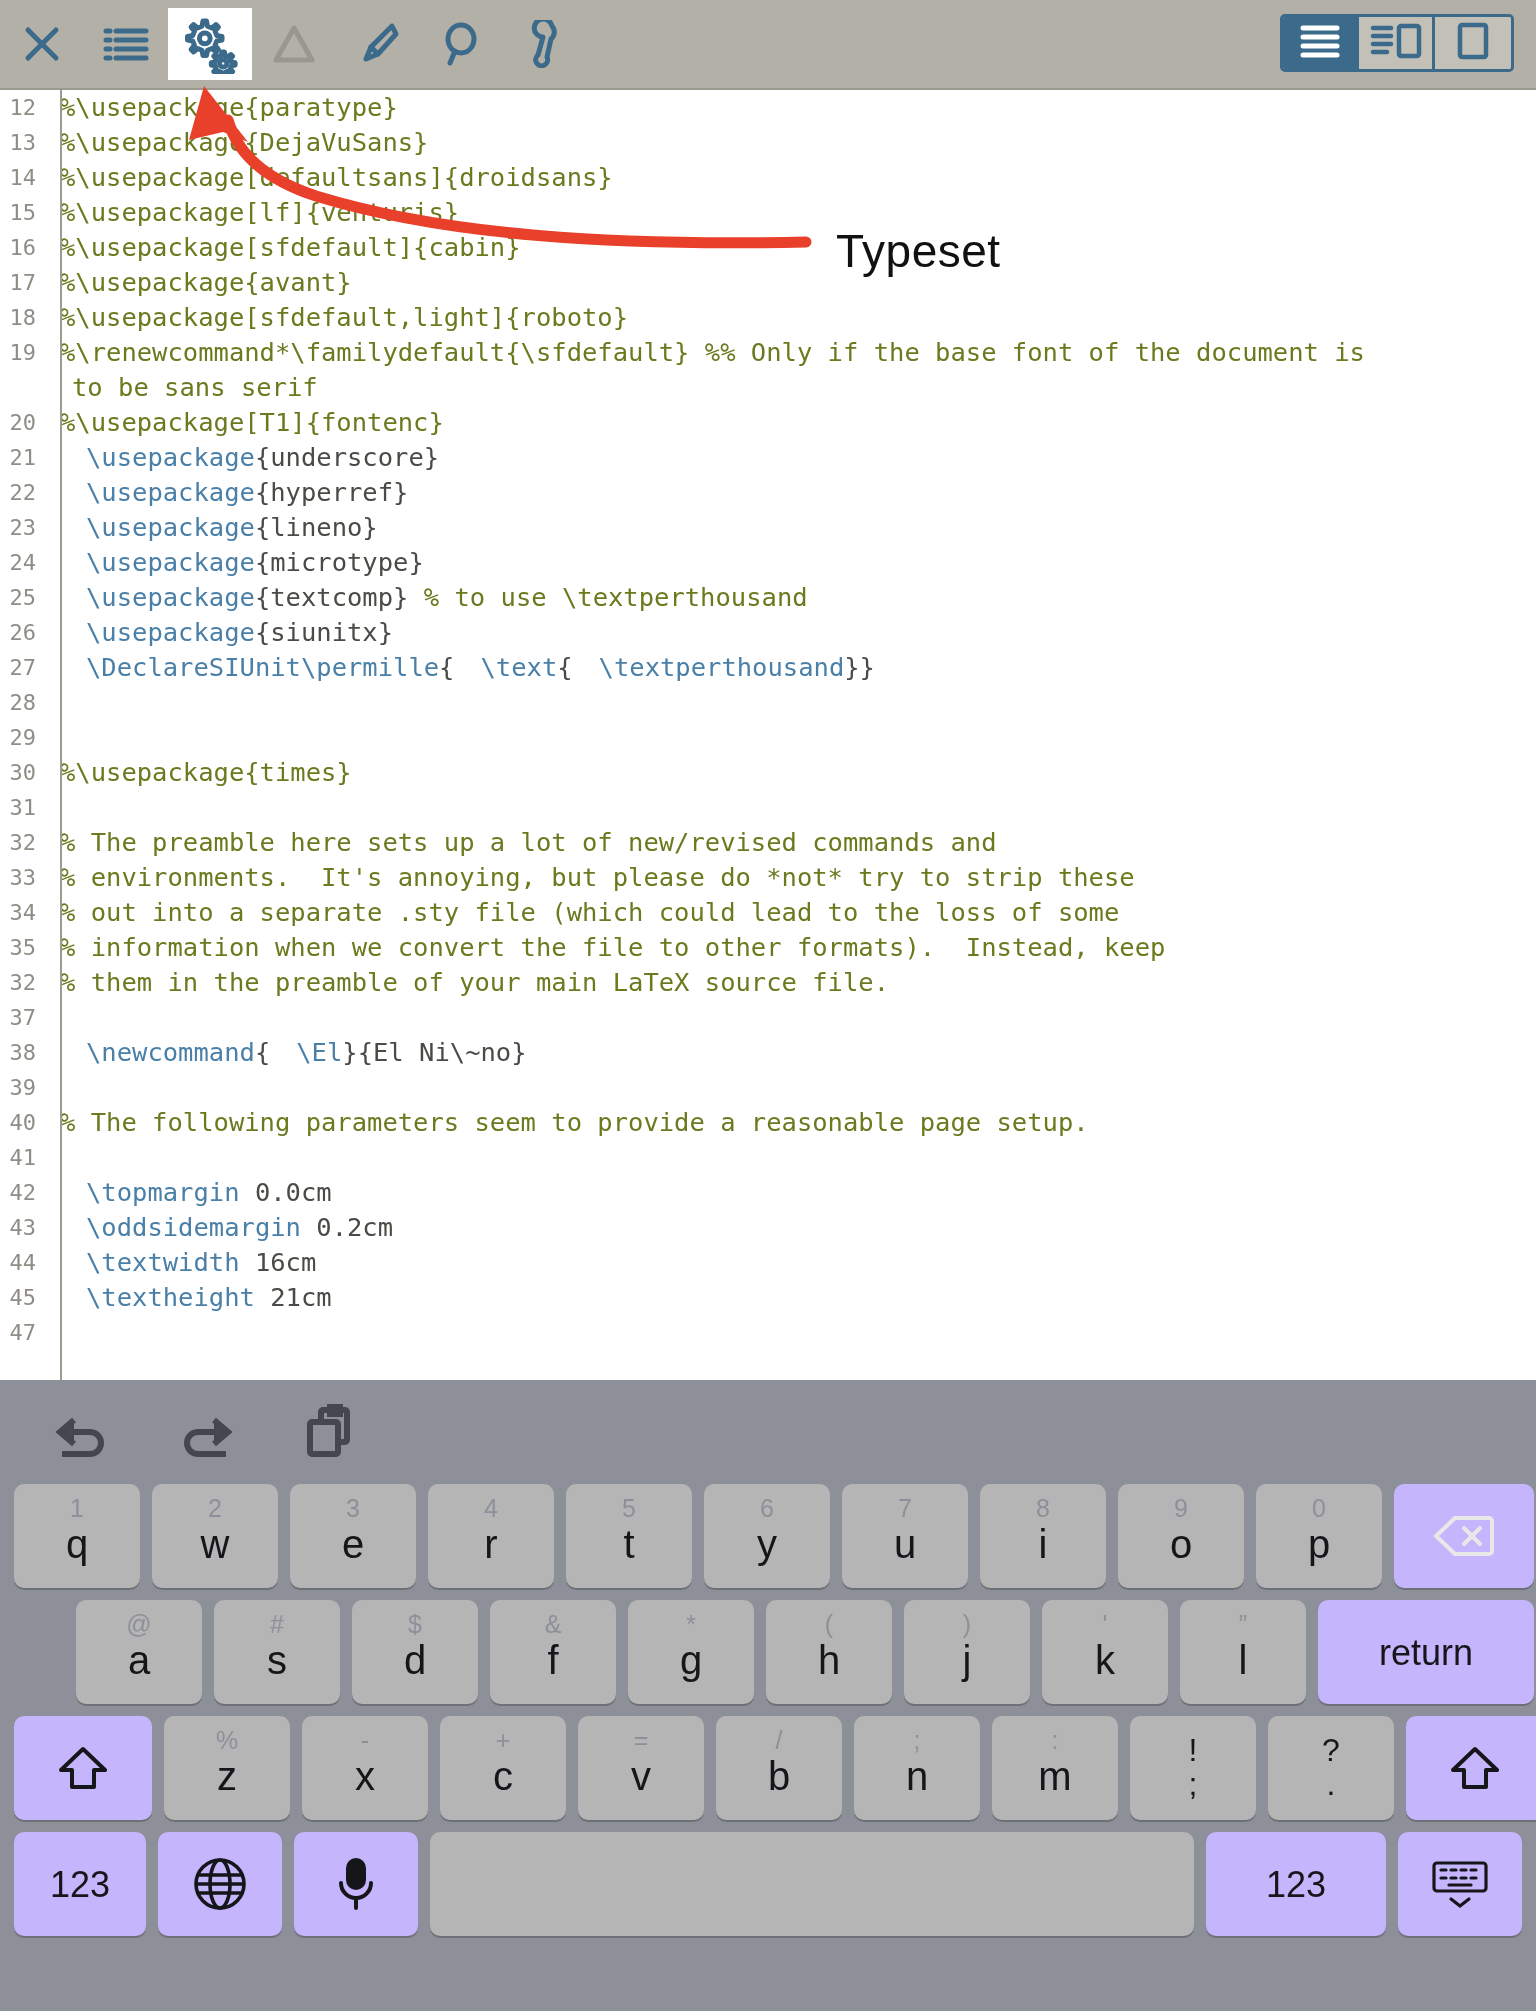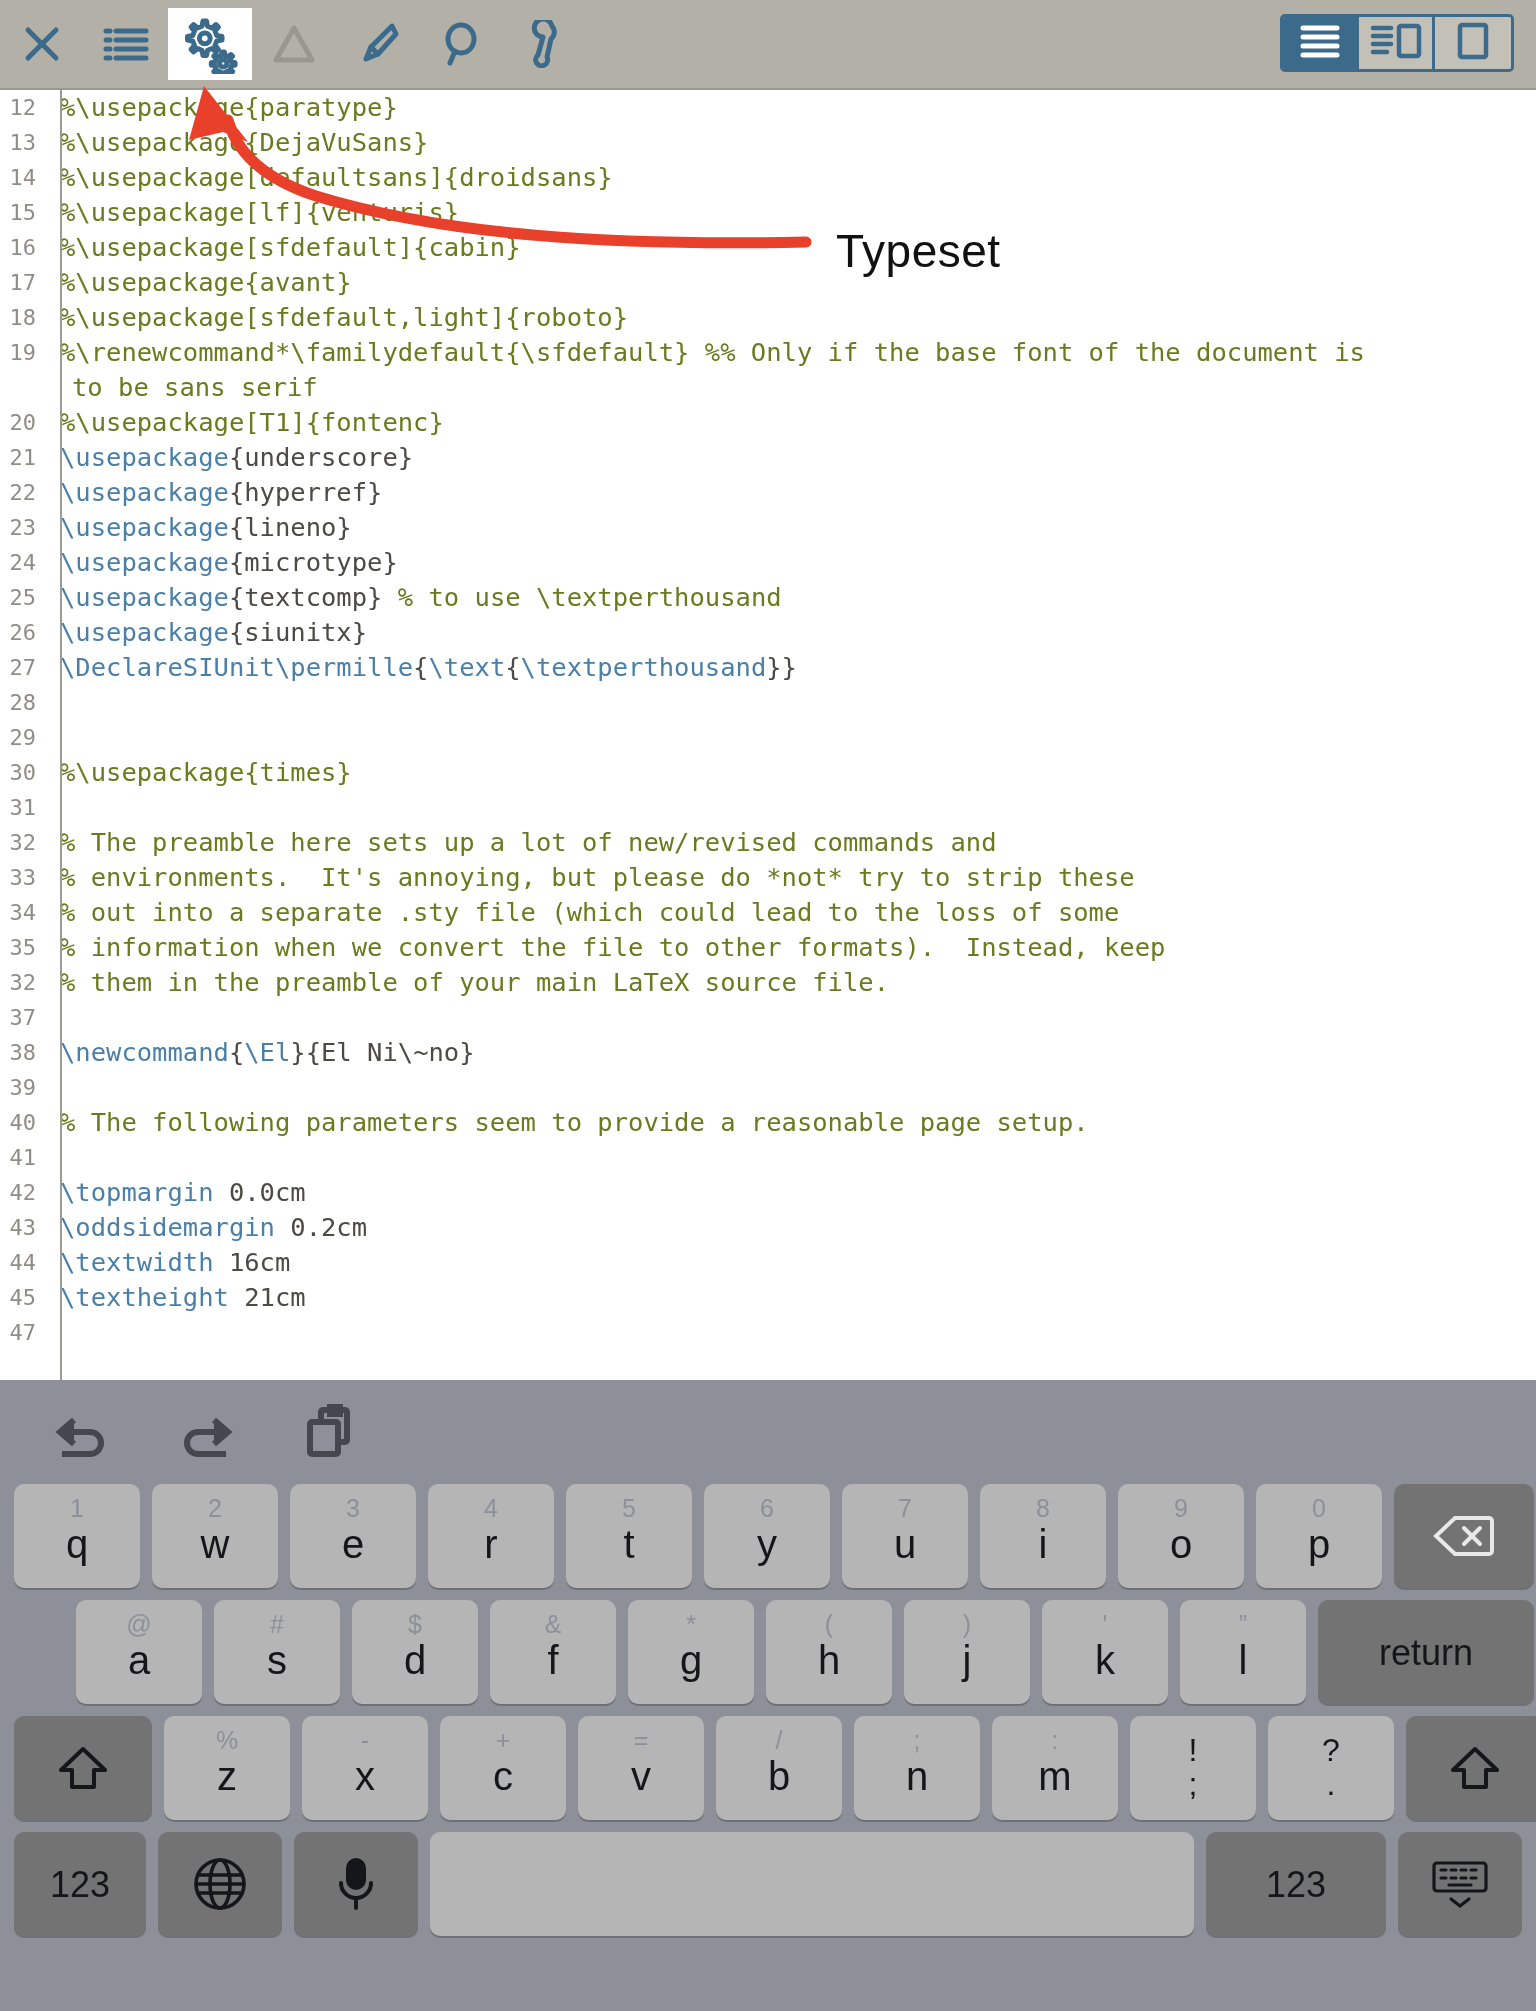--- a/index.html
+++ b/index.html
@@ -53,21 +53,21 @@
     color: #8f8d86; font-size: 22px; line-height: 35px;
     font-family: "DejaVu Sans Mono", "Liberation Mono", monospace;
     user-select: none;
   }
   .code {
     padding-left: 12px; font-size: 25.5px; line-height: 35px; white-space: pre;
     font-family: "DejaVu Sans Mono", "Liberation Mono", monospace;
     letter-spacing: 0px;
   }
   .c-comment { color: #6b7a1e; }
-  .c-cmd { color: #4a7fa8; }
+  .c-cmd { color: #4a7fa8; padding-left: 26px; }
   .c-plain { color: #4c4a45; }
   .wrapline { padding-left: 72px; font-size: 25.5px; line-height: 35px; color: #6b7a1e;
     font-family: "DejaVu Sans Mono", "Liberation Mono", monospace; white-space: pre; height: 35px;}
 
   
   .anno { position: absolute; left: 16px; top: 0; width: 1536px; height: 1380px; pointer-events: none; }
   .anno-label {
     position: absolute; left: 820px; top: 224px;
     font-family: "Liberation Sans", sans-serif;
     font-size: 46px; color: #111; letter-spacing: 0.5px;
@@ -90,21 +90,21 @@
   .key {
     background: #b5b5b5;
     border-radius: 10px;
     height: 104px;
     margin: 0 6px;
     position: relative;
     box-shadow: 0 2px 0 rgba(0,0,0,0.22);
     display: flex; align-items: flex-end; justify-content: center;
     flex: 0 0 auto;
   }
-  .key.dark { background: #737373; }
+  .key.dark { background: #c4b5fd; }
   .key-main {
     font-family: "Liberation Sans", sans-serif;
     font-size: 40px; color: #15161a; line-height: 1;
     padding-bottom: 24px;
   }
   .key-alt {
     position: absolute; top: 10px; left: 0; right: 0; text-align: center;
     font-family: "Liberation Sans", sans-serif;
     font-size: 25px; color: #8d9099;
   }

